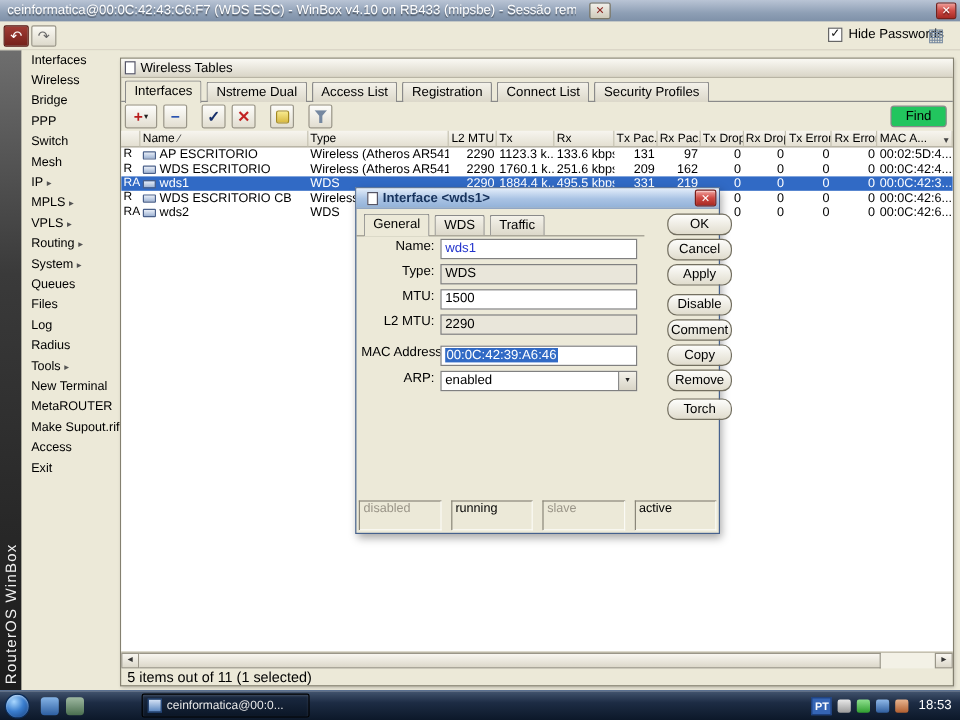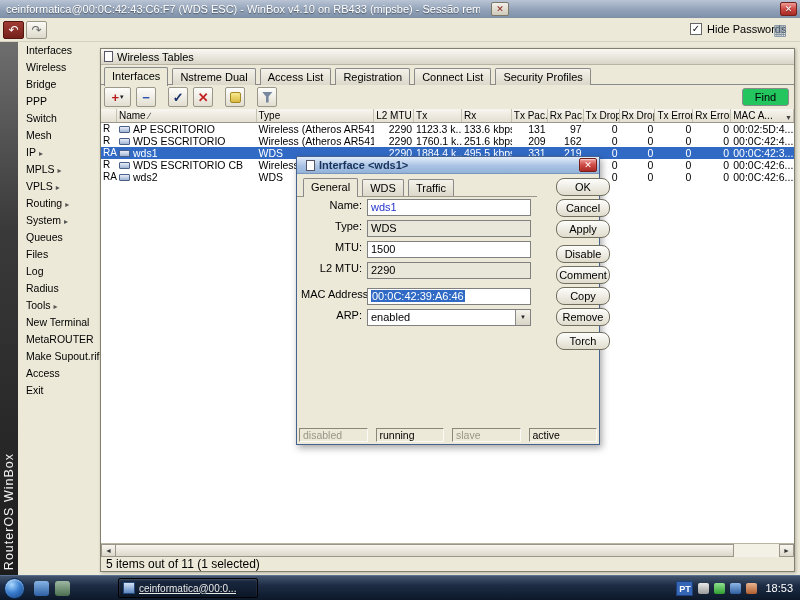--- a/index.html
+++ b/index.html
@@ -116,38 +116,38 @@
     line-height:13px; white-space:nowrap; overflow:hidden; position:relative; }
   .finput.ro { background:#e9e6da; }
   .finput.name-blue { color:#2233cc; }
   .sel { background:#316ac5; color:#fff; padding:0 1px; }
   .combo { padding-right:16px; }
   .combo-arrow { position:absolute; right:0; top:0; bottom:0; width:15px;
     background:linear-gradient(#f4f2ea,#d8d4c6); border-left:1px solid #8a8a8a; display:flex;
     align-items:center; justify-content:center; font-size:6px; color:#222; }
   .dbtn { position:absolute; left:259px; width:54px; height:18px; text-align:center; line-height:16px;
     background:linear-gradient(#fdfdfb,#e0dccd); border:1px solid #736f60; border-radius:8px; }
-  .dstatus { position:absolute; left:2px; right:2px; bottom:2px; height:14px; display:flex; gap:8px; }
+  .dstatus { position:absolute; left:2px; right:2px; bottom:2px; height:25px; display:flex; gap:8px; }
   .dcell { flex:1; background:#ece9d8; border:1px solid; border-color:#8a8679 #fbfaf5 #fbfaf5 #8a8679;
     font-size:10.5px; line-height:12px; padding-left:3px; }
   .dcell.muted { color:#9a9588; }
 
   
   .taskbar { position:absolute; left:0; top:575px; width:800px; height:25px;
     background:linear-gradient(#42546e,#1d2c44 40%,#0c1829); border-top:1px solid #5a7090;
     display:flex; align-items:center; z-index:20; }
   .start-orb { width:21px; height:21px; margin-left:4px; border-radius:50%;
     background:radial-gradient(circle at 35% 30%,#aad8ff,#3a7ecf 45%,#123a77);
     border:1px solid #0a2a55; box-shadow:inset 0 1px 2px rgba(255,255,255,.6); }
   .ql { width:15px; height:15px; border-radius:3px; }
   .ql1 { margin-left:9px; background:linear-gradient(#86b4e6,#2d5fa2); }
   .ql2 { margin-left:6px; background:linear-gradient(#9fb9a2,#4a6e4f); }
   .taskbtn { margin-left:48px; width:140px; height:20px; display:flex; align-items:center;
     background:linear-gradient(#1b2a42,#0b1626); border:1px solid #000; border-radius:2px;
-    box-shadow:inset 0 1px 2px rgba(255,255,255,.18); color:#e8e8e8; font-size:10px;text-decoration:underline; }
+    box-shadow:inset 0 1px 2px rgba(255,255,255,.18); color:#e8e8e8; font-size:10px; }
   .ticon { width:12px; height:12px; margin:0 4px; background:linear-gradient(#d5e2f5,#5a86c0);
     border:1px solid #26487a; flex:none; }
   .ttext { white-space:nowrap; overflow:hidden; }
   .tray { margin-left:auto; display:flex; align-items:center; gap:5px; padding-right:7px; color:#fff; }
   .lang { width:17px; height:15px; background:#3565b5; border:1px solid #1d3f7c; font-size:9px;
     font-weight:bold; text-align:center; line-height:14px; }
   .tico { width:11px; height:11px; border-radius:2px; }
   .ti1 { background:linear-gradient(#e8e8e8,#9a9a9a); }
   .ti2 { background:linear-gradient(#8fe08f,#2f9e2f); }
   .ti3 { background:linear-gradient(#8fb8e8,#2f5e9e); }

